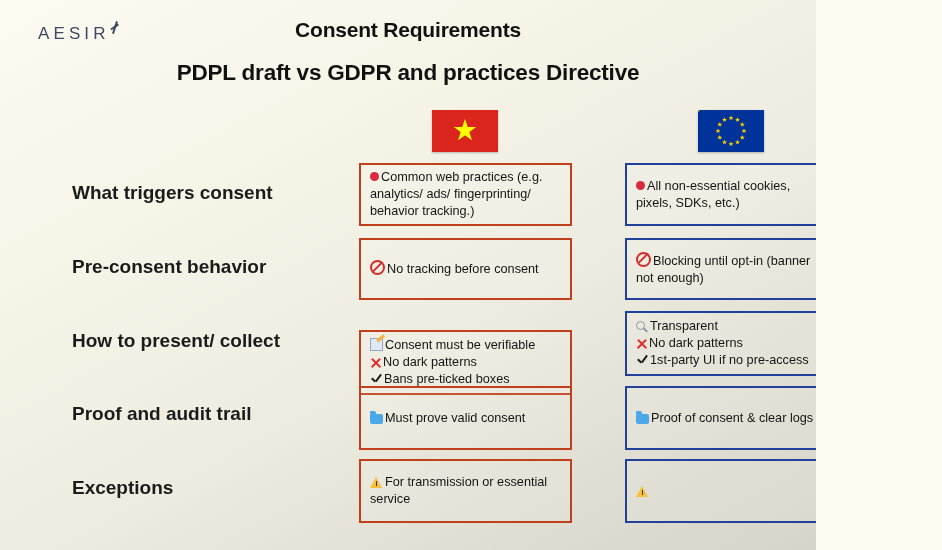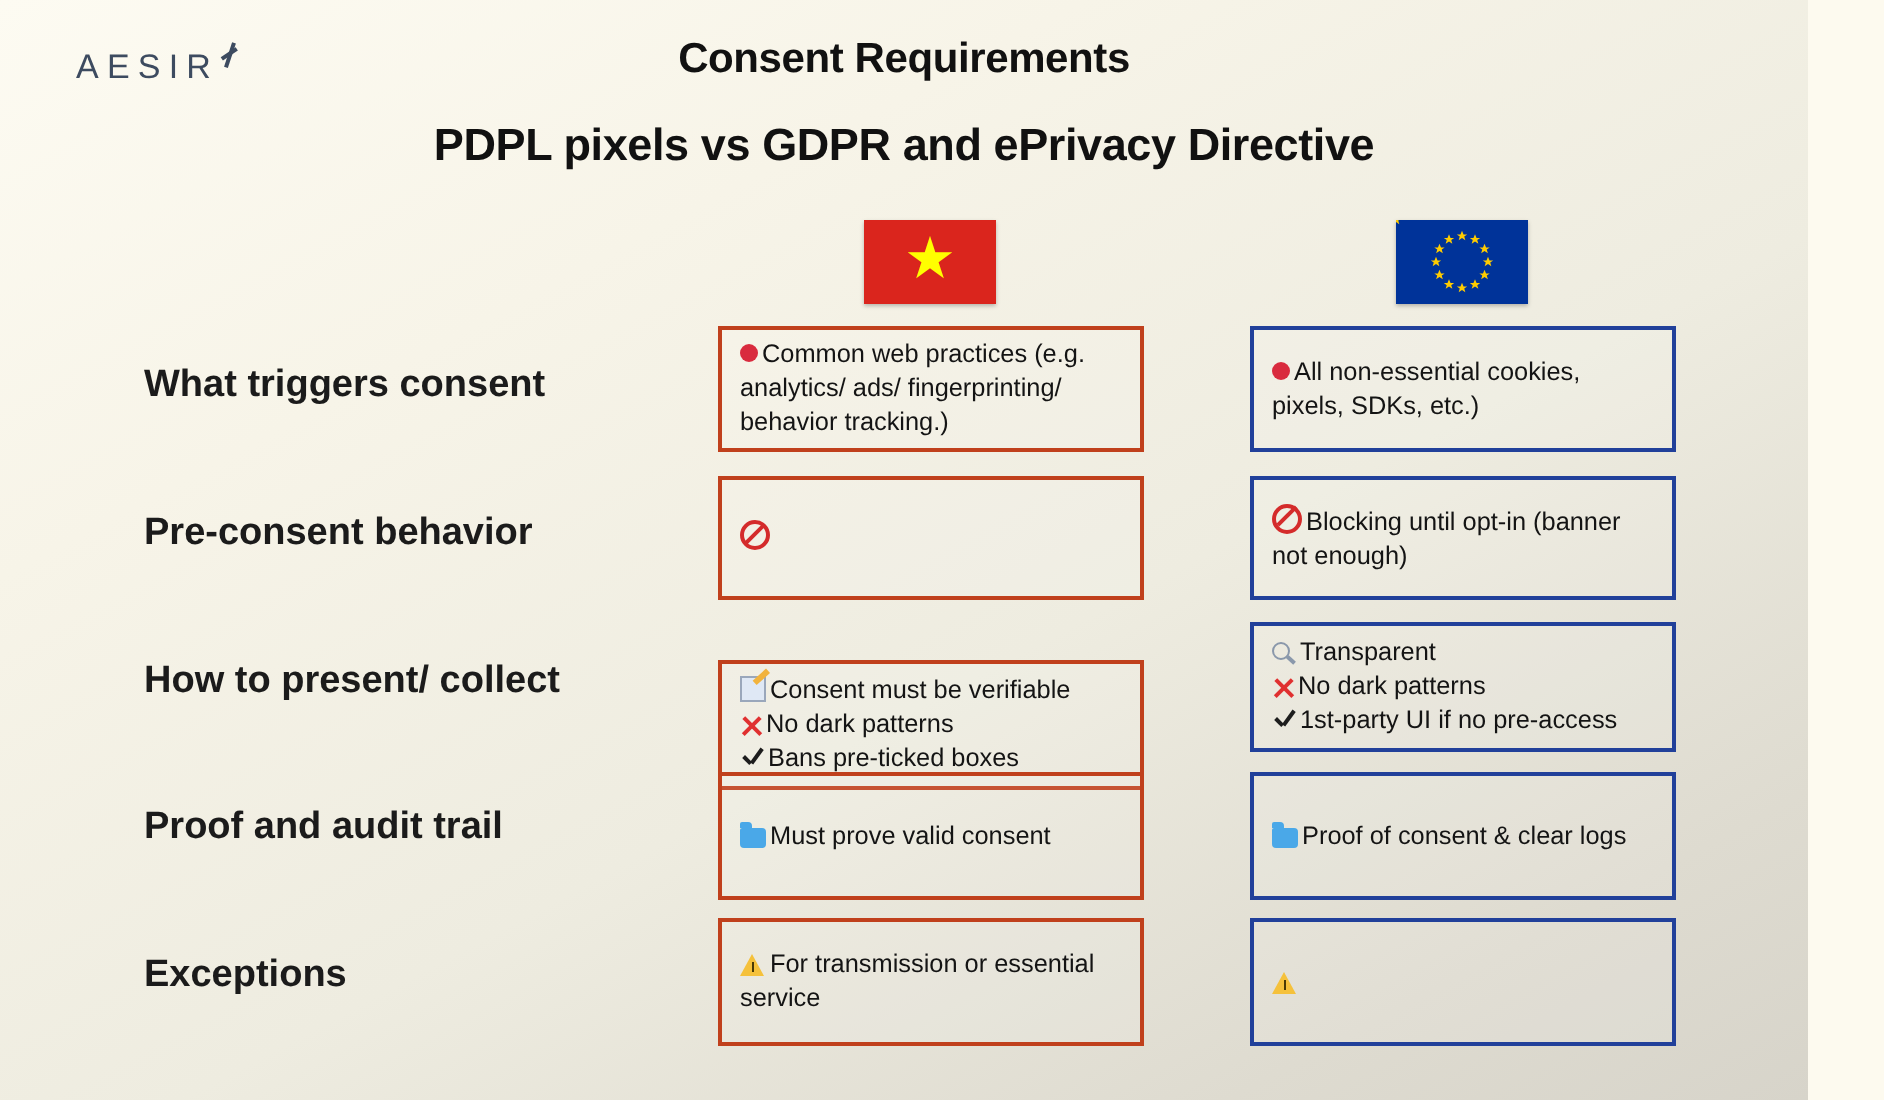--- a/index.html
+++ b/index.html
@@ -8,21 +8,21 @@
   }
   body {
     width: 942px;
     height: 550px;
     overflow: hidden;
     font-family: "Liberation Sans", sans-serif;
     background: #fdfaef;
   }
   #slide {
     position: relative;
-    width: 904px;
+    width: 816px;
     height: 550px;
     background: linear-gradient(152deg, #fdfbf2 0%, #f7f4e8 28%, #eeece0 58%, #dedbd0 85%, #d7d4ca 100%);
     overflow: hidden;
   }
 
   
   #logo {
     position: absolute;
     left: 38px;
     top: 25px;
@@ -287,21 +287,21 @@
 
   <div id="logo">
     <span class="word">AESIR</span>
     <span class="mark">
       <i class="a"></i>
         <i class="b"></i>
     </span>
   </div>
 
   <div id="title">Consent Requirements</div>
-  <div id="subtitle">PDPL pixels vs GDPR and ePrivacy Directive</div>
+  <div id="subtitle">PDPL draft vs GDPR and practices Directive</div>
 
   <div class="flag" id="flag-vn">
     <span class="star">★</span>
   </div>
 
   <div class="flag" id="flag-eu">
     <svg class="eustars" viewBox="0 0 66 42">
       <g fill="#FFCC00">
         <g id="eus">
             <polygon points="0,-2.6 0.77,-0.8 2.6,-0.8 1.12,0.31 1.67,2.1 0,1.05 -1.67,2.1 -1.12,0.31 -2.6,-0.8 -0.77,-0.8"></polygon>
@@ -325,21 +325,21 @@
   <div class="row-label" style="top:182px">What triggers consent</div>
   <div class="box vn" style="top:163px;height:63px">
     <span class="line"><span class="ic ic-dot"></span><span>Common web practices (e.g. analytics/ ads/ fingerprinting/ behavior tracking.)</span></span>
   </div>
   <div class="box eu" style="top:163px;height:63px">
     <span class="line"><span class="ic ic-dot"></span><span>All non-essential cookies, pixels, SDKs, etc.)</span></span>
   </div>
 
   <div class="row-label" style="top:256px">Pre-consent behavior</div>
   <div class="box vn" style="top:238px;height:62px">
-    <span class="line"><span class="ic ic-ban"></span></span>
+    <span class="line"><span class="ic ic-ban"></span><span>No tracking before consent</span></span>
   </div>
   <div class="box eu" style="top:238px;height:62px">
     <span class="line"><span class="ic ic-ban"></span><span>Blocking until opt-in (banner not enough)</span></span>
   </div>
 
   <div class="row-label" style="top:330px">How to present/ collect</div>
   <div class="box vn" style="top:330px;height:65px">
     <span class="line"><span class="ic ic-memo"></span><span>Consent must be verifiable</span></span>
     <span class="line"><span class="ic ic-x"></span><span>No dark patterns</span></span>
     <span class="line"><span class="ic ic-check"></span><span>Bans pre-ticked boxes</span></span>

